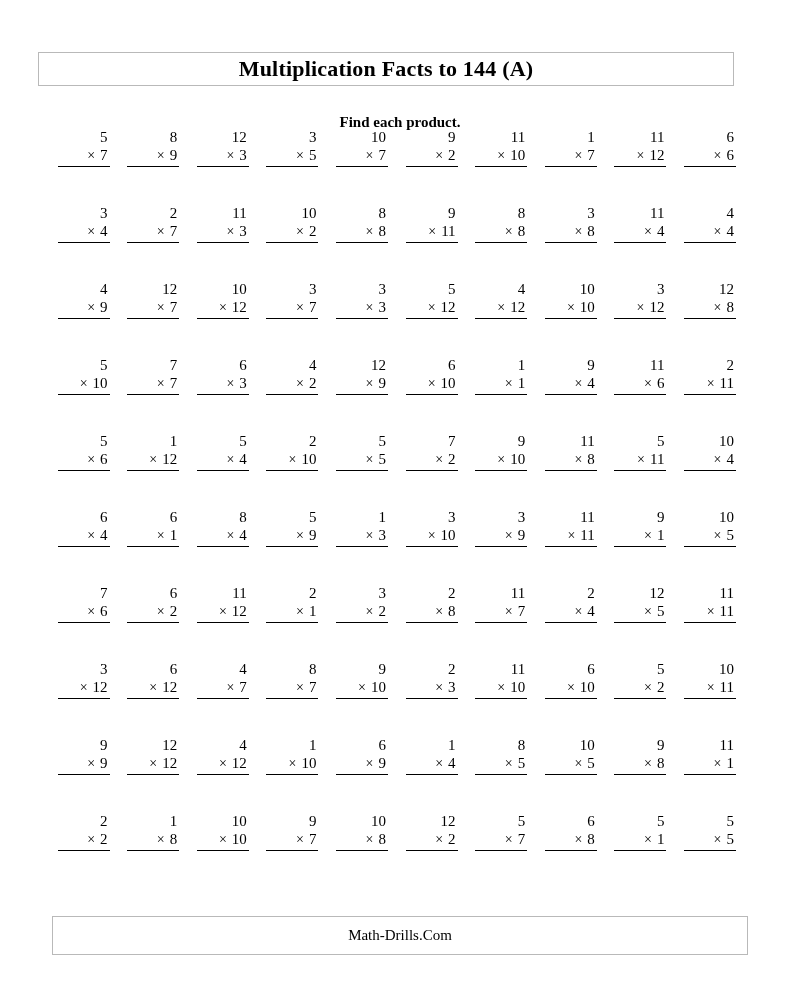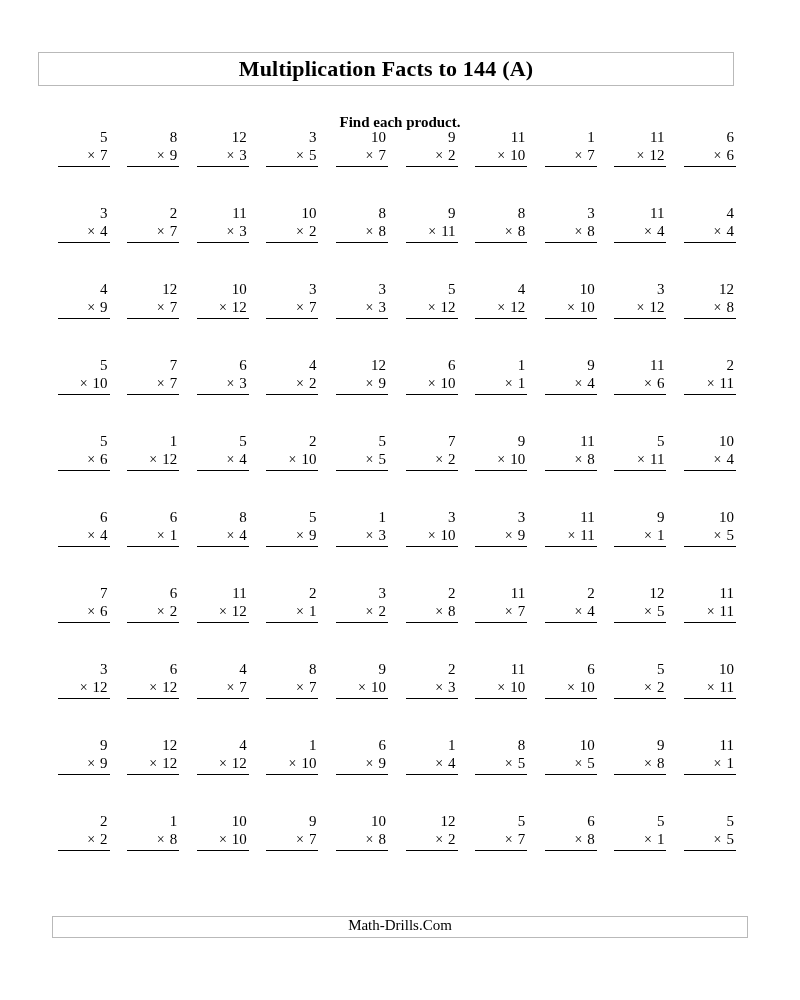--- a/index.html
+++ b/index.html
@@ -102,24 +102,25 @@
     border-bottom: 1px solid #000000;
     width: 52px;
   }
 
   
   .footer-box {
     position: absolute;
     left: 52px;
     top: 916px;
     width: 696px;
-    height: 22px;
+    height: 39px;
     border: 1px solid #b9b9b9;
     box-sizing: border-box;
     display: flex;
+    align-items: center;
     justify-content: center;
   }
   .footer-text {
     font-size: 15px;
     font-family: "Liberation Serif", serif;
   }
 </style>
 </head>
 <body>
 

